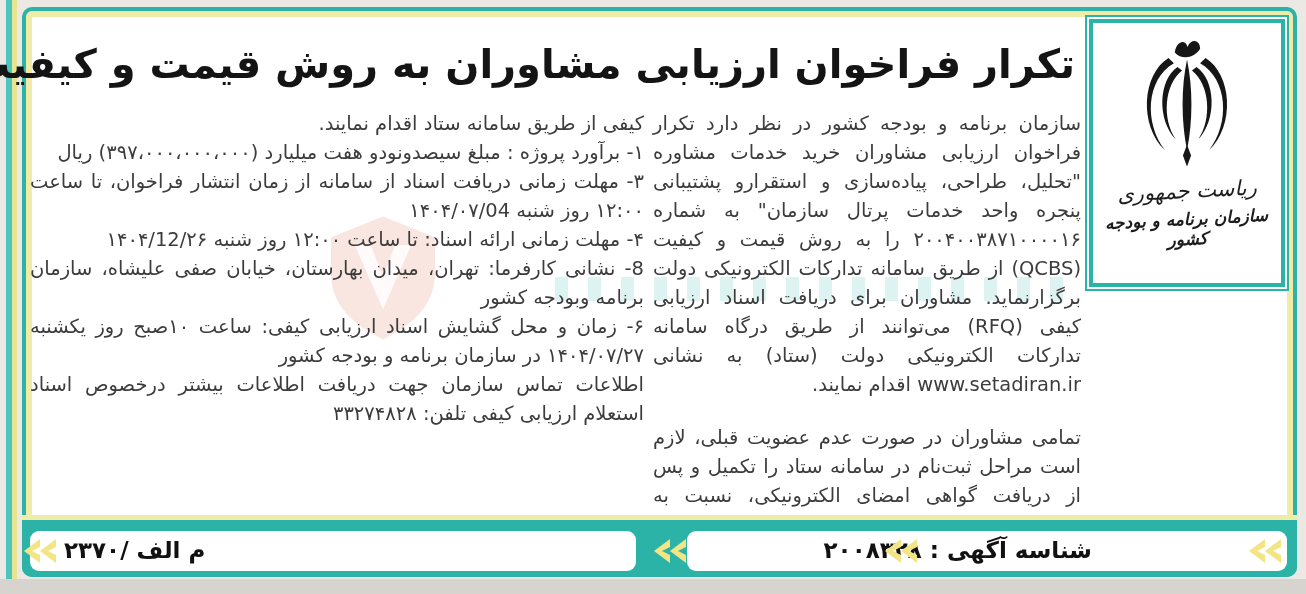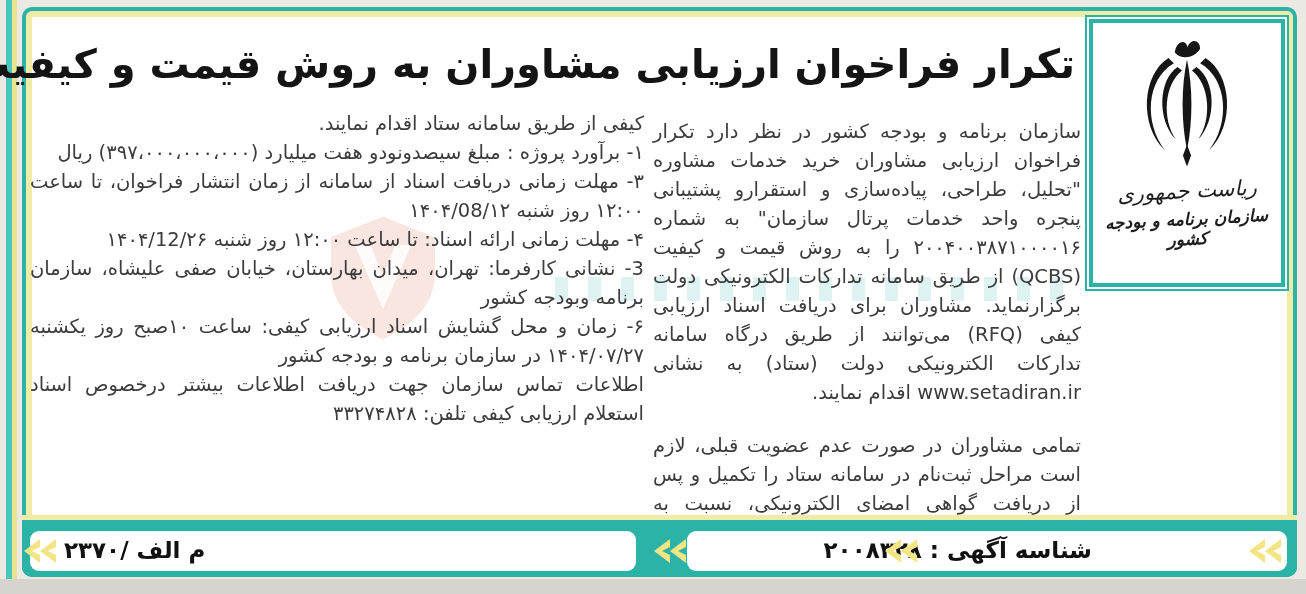--- a/index.html
+++ b/index.html
@@ -35,21 +35,21 @@
   .logo-line2 { font-size:17px; color:#1d1d1d; font-style:italic; transform:rotate(-3deg); margin-top:6px; font-weight:bold; }
 
   
   .title { position:absolute; top:30px; right:218px; left:12px; z-index:1;
            text-align:center; font-size:40px; font-weight:bold; color:#141414;
            letter-spacing:-1px; white-space:nowrap; }
 
   
   .col { position:absolute; top:98px; z-index:1; font-size:19.5px; line-height:29px;
          color:#3c3c3c; text-align:justify; }
-  .col-right { right:212px; width:428px;margin-top:8px; }
+  .col-right { right:212px; width:428px; }
   .col-left  { left:4px; width:614px; }
   .col p { margin:0; }
   .col .gap-top { margin-top:24px; }
   .cont-line { text-align:right; }
 
   
   .footer-band { position:absolute; left:-4px; right:-4px; bottom:-4px; height:62px; z-index:2;
                  background:#2bb3a8; border-top:5px solid #f1eba8; border-radius:0 0 10px 10px; }
   .ribbon { position:absolute; top:11px; height:40px; background:#ffffff; border-radius:9px; }
   .ribbon-id    { right:10px; width:600px; }
@@ -103,23 +103,23 @@
     <h1 class="title">تکرار فراخوان ارزیابی مشاوران به روش قیمت و کیفیت(همزمان)</h1>
 
     <div class="col col-right">
       <p>سازمان برنامه و بودجه کشور در نظر دارد تکرار فراخوان ارزیابی مشاوران خرید خدمات مشاوره "تحلیل، طراحی، پیاده‌سازی و استقرارو پشتیبانی پنجره واحد خدمات پرتال سازمان" به شماره ۲۰۰۴۰۰۳۸۷۱۰۰۰۰۱۶ را به روش قیمت و کیفیت (QCBS) از طریق سامانه تدارکات الکترونیکی دولت برگزارنماید. مشاوران برای دریافت اسناد ارزیابی کیفی (RFQ) می‌توانند از طریق درگاه سامانه تدارکات الکترونیکی دولت (ستاد) به نشانی www.setadiran.ir اقدام نمایند.</p>
       <p class="gap-top">تمامی مشاوران در صورت عدم عضویت قبلی، لازم است مراحل ثبت‌نام در سامانه ستاد را تکمیل و پس از دریافت گواهی امضای الکترونیکی، نسبت به دریافت اسناد و شرکت در ارزیابی</p>
     </div>
 
     <div class="col col-left">
       <p class="cont-line">کیفی از طریق سامانه ستاد اقدام نمایند.</p>
       <p>۱- برآورد پروژه : مبلغ سیصدونودو هفت میلیارد (۳۹۷،۰۰۰،۰۰۰،۰۰۰) ریال</p>
-      <p>۳- مهلت زمانی دریافت اسناد از سامانه از زمان انتشار فراخوان، تا ساعت ۱۲:۰۰ روز شنبه ۱۴۰۴/08/۱۲</p>
+      <p>۳- مهلت زمانی دریافت اسناد از سامانه از زمان انتشار فراخوان، تا ساعت ۱۲:۰۰ روز شنبه ۱۴۰۴/۰۷/04</p>
       <p>۴- مهلت زمانی ارائه اسناد: تا ساعت ۱۲:۰۰ روز شنبه ۱۴۰۴/12/۲۶</p>
-      <p>3- نشانی کارفرما: تهران، میدان بهارستان، خیابان صفی علیشاه، سازمان برنامه وبودجه کشور</p>
+      <p>8- نشانی کارفرما: تهران، میدان بهارستان، خیابان صفی علیشاه، سازمان برنامه وبودجه کشور</p>
       <p>۶- زمان و محل گشایش اسناد ارزیابی کیفی: ساعت ۱۰صبح روز یکشنبه ۱۴۰۴/۰۷/۲۷ در سازمان برنامه و بودجه کشور</p>
       <p>اطلاعات تماس سازمان جهت دریافت اطلاعات بیشتر درخصوص اسناد استعلام ارزیابی کیفی تلفن: ۳۳۲۷۴۸۲۸</p>
     </div>
 
     <div class="footer-band">
 
       <div class="ribbon ribbon-id">
         <svg class="chev chev-id-edge" width="36" height="26" viewBox="0 0 36 26">
           <polygon points="18,1 2,13 18,25 18,17 10,13 18,9" fill="#f3e584"></polygon>
           <polygon points="34,1 18,13 34,25 34,17 26,13 34,9" fill="#f3e584"></polygon>

